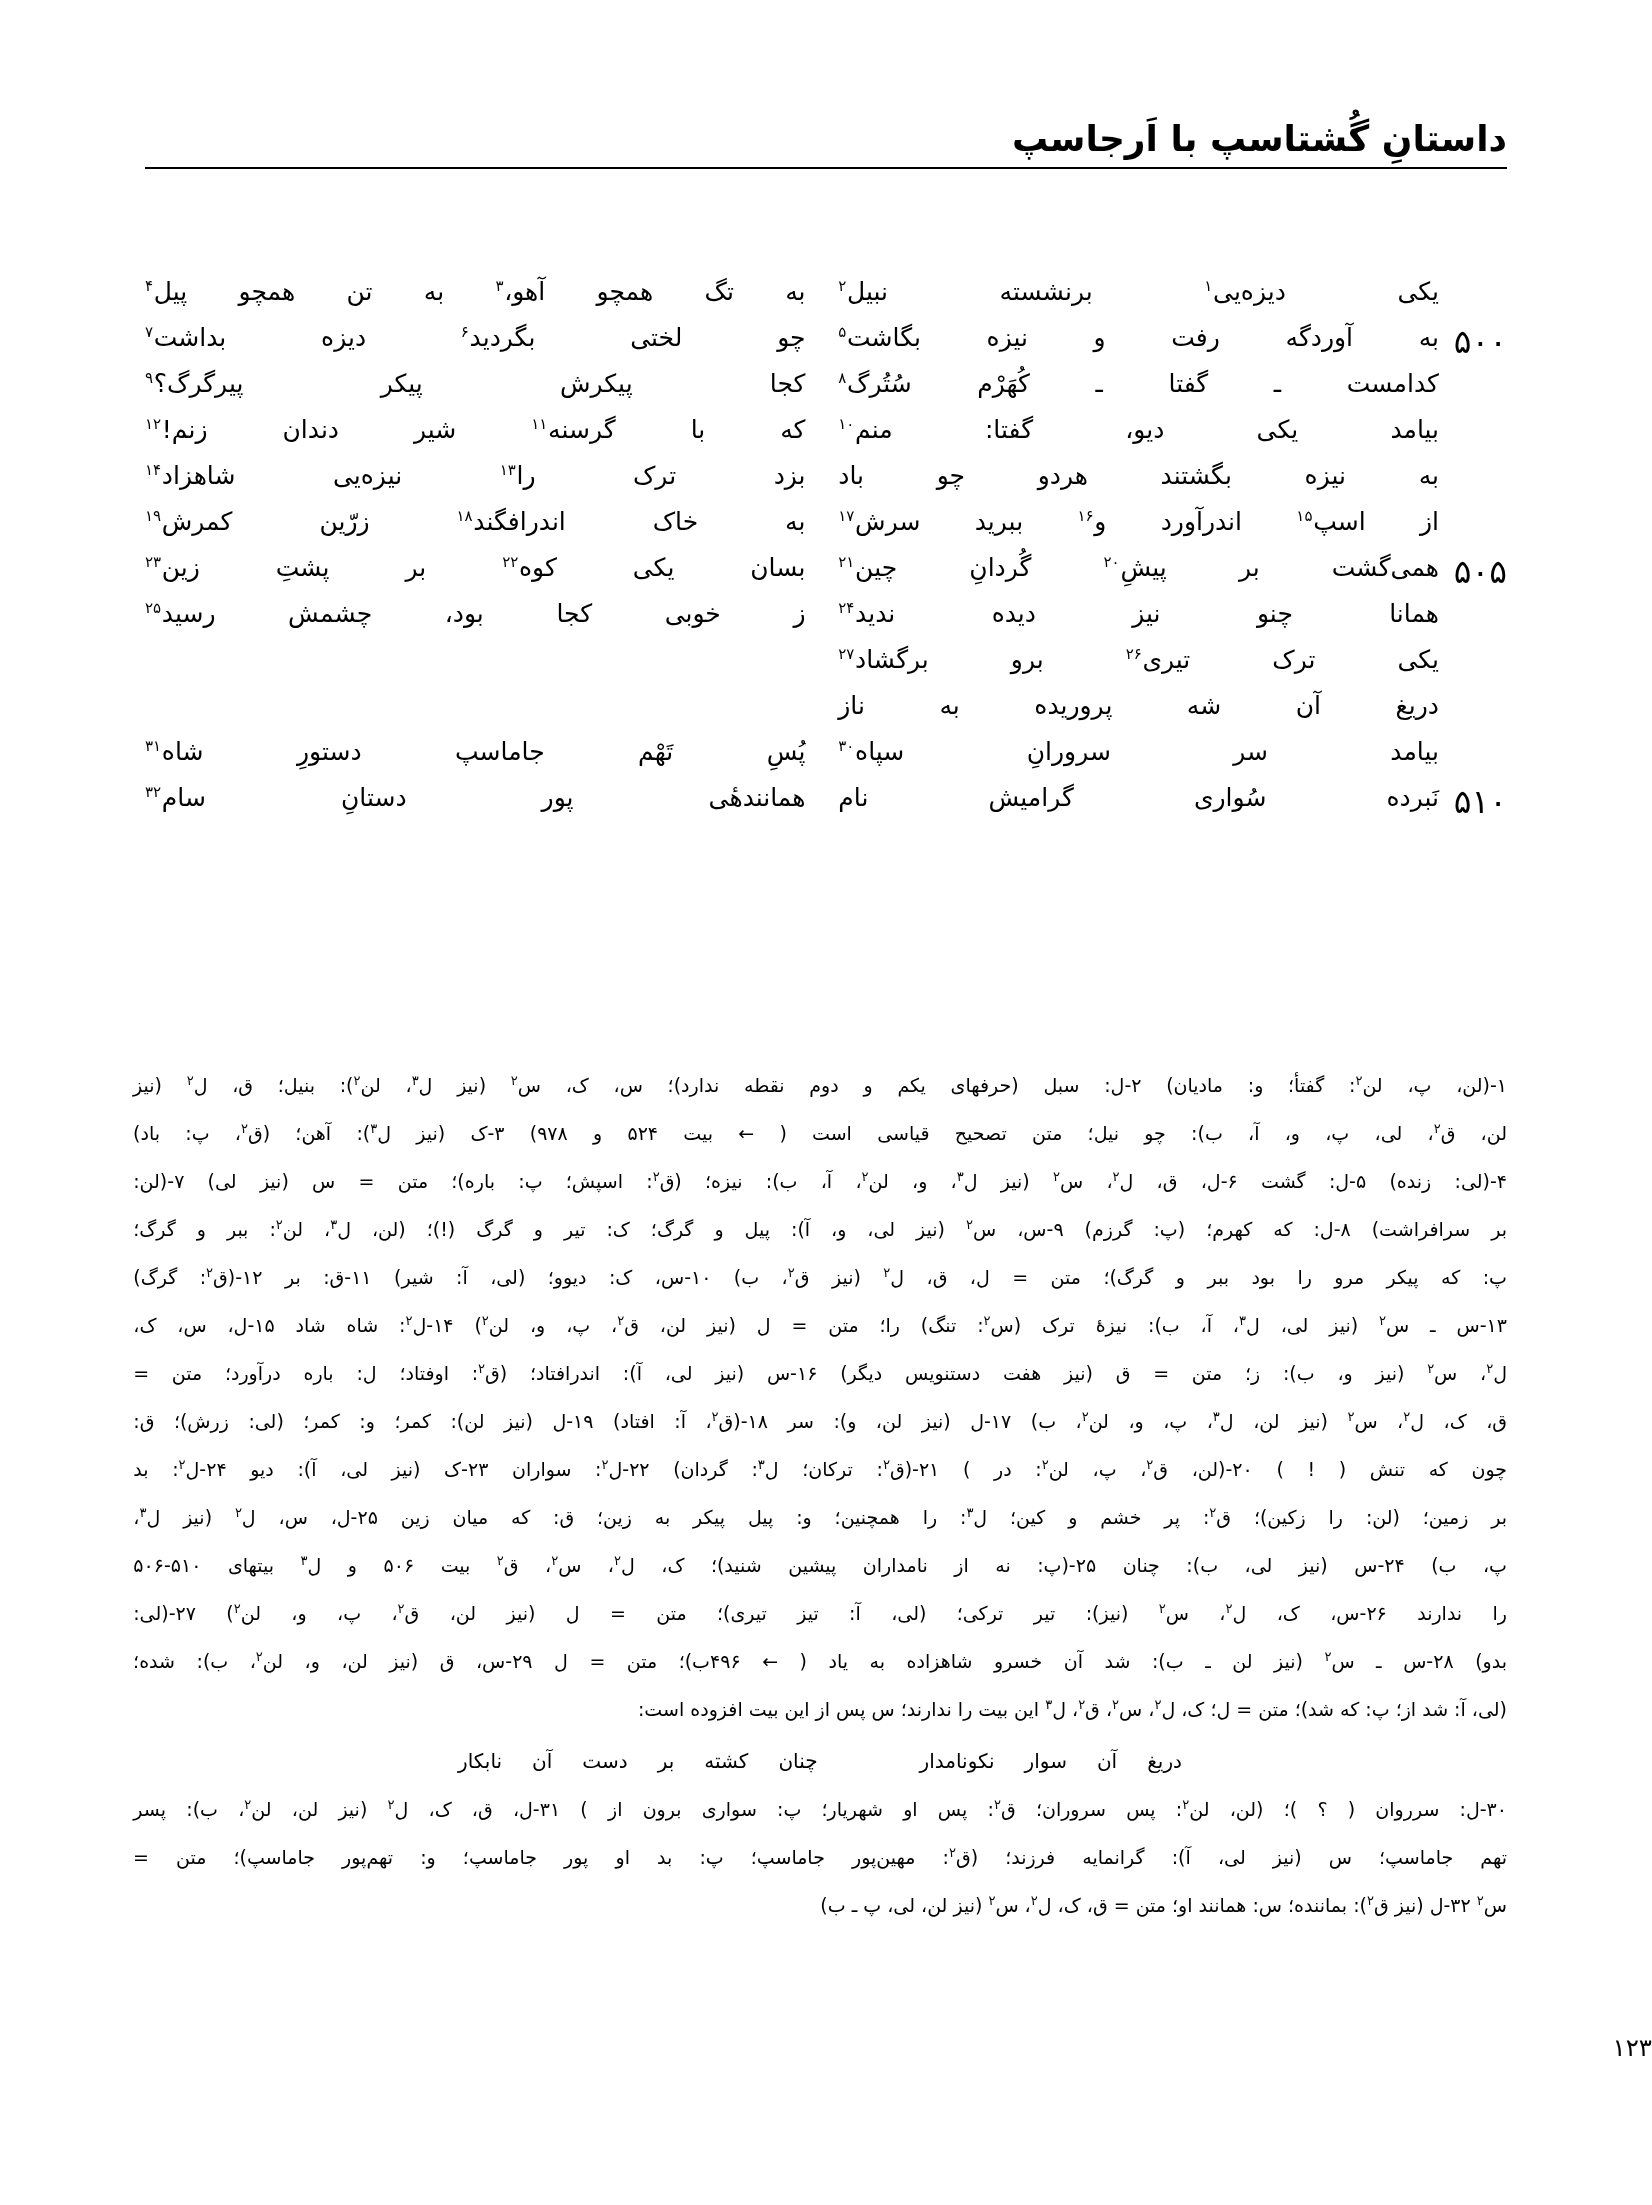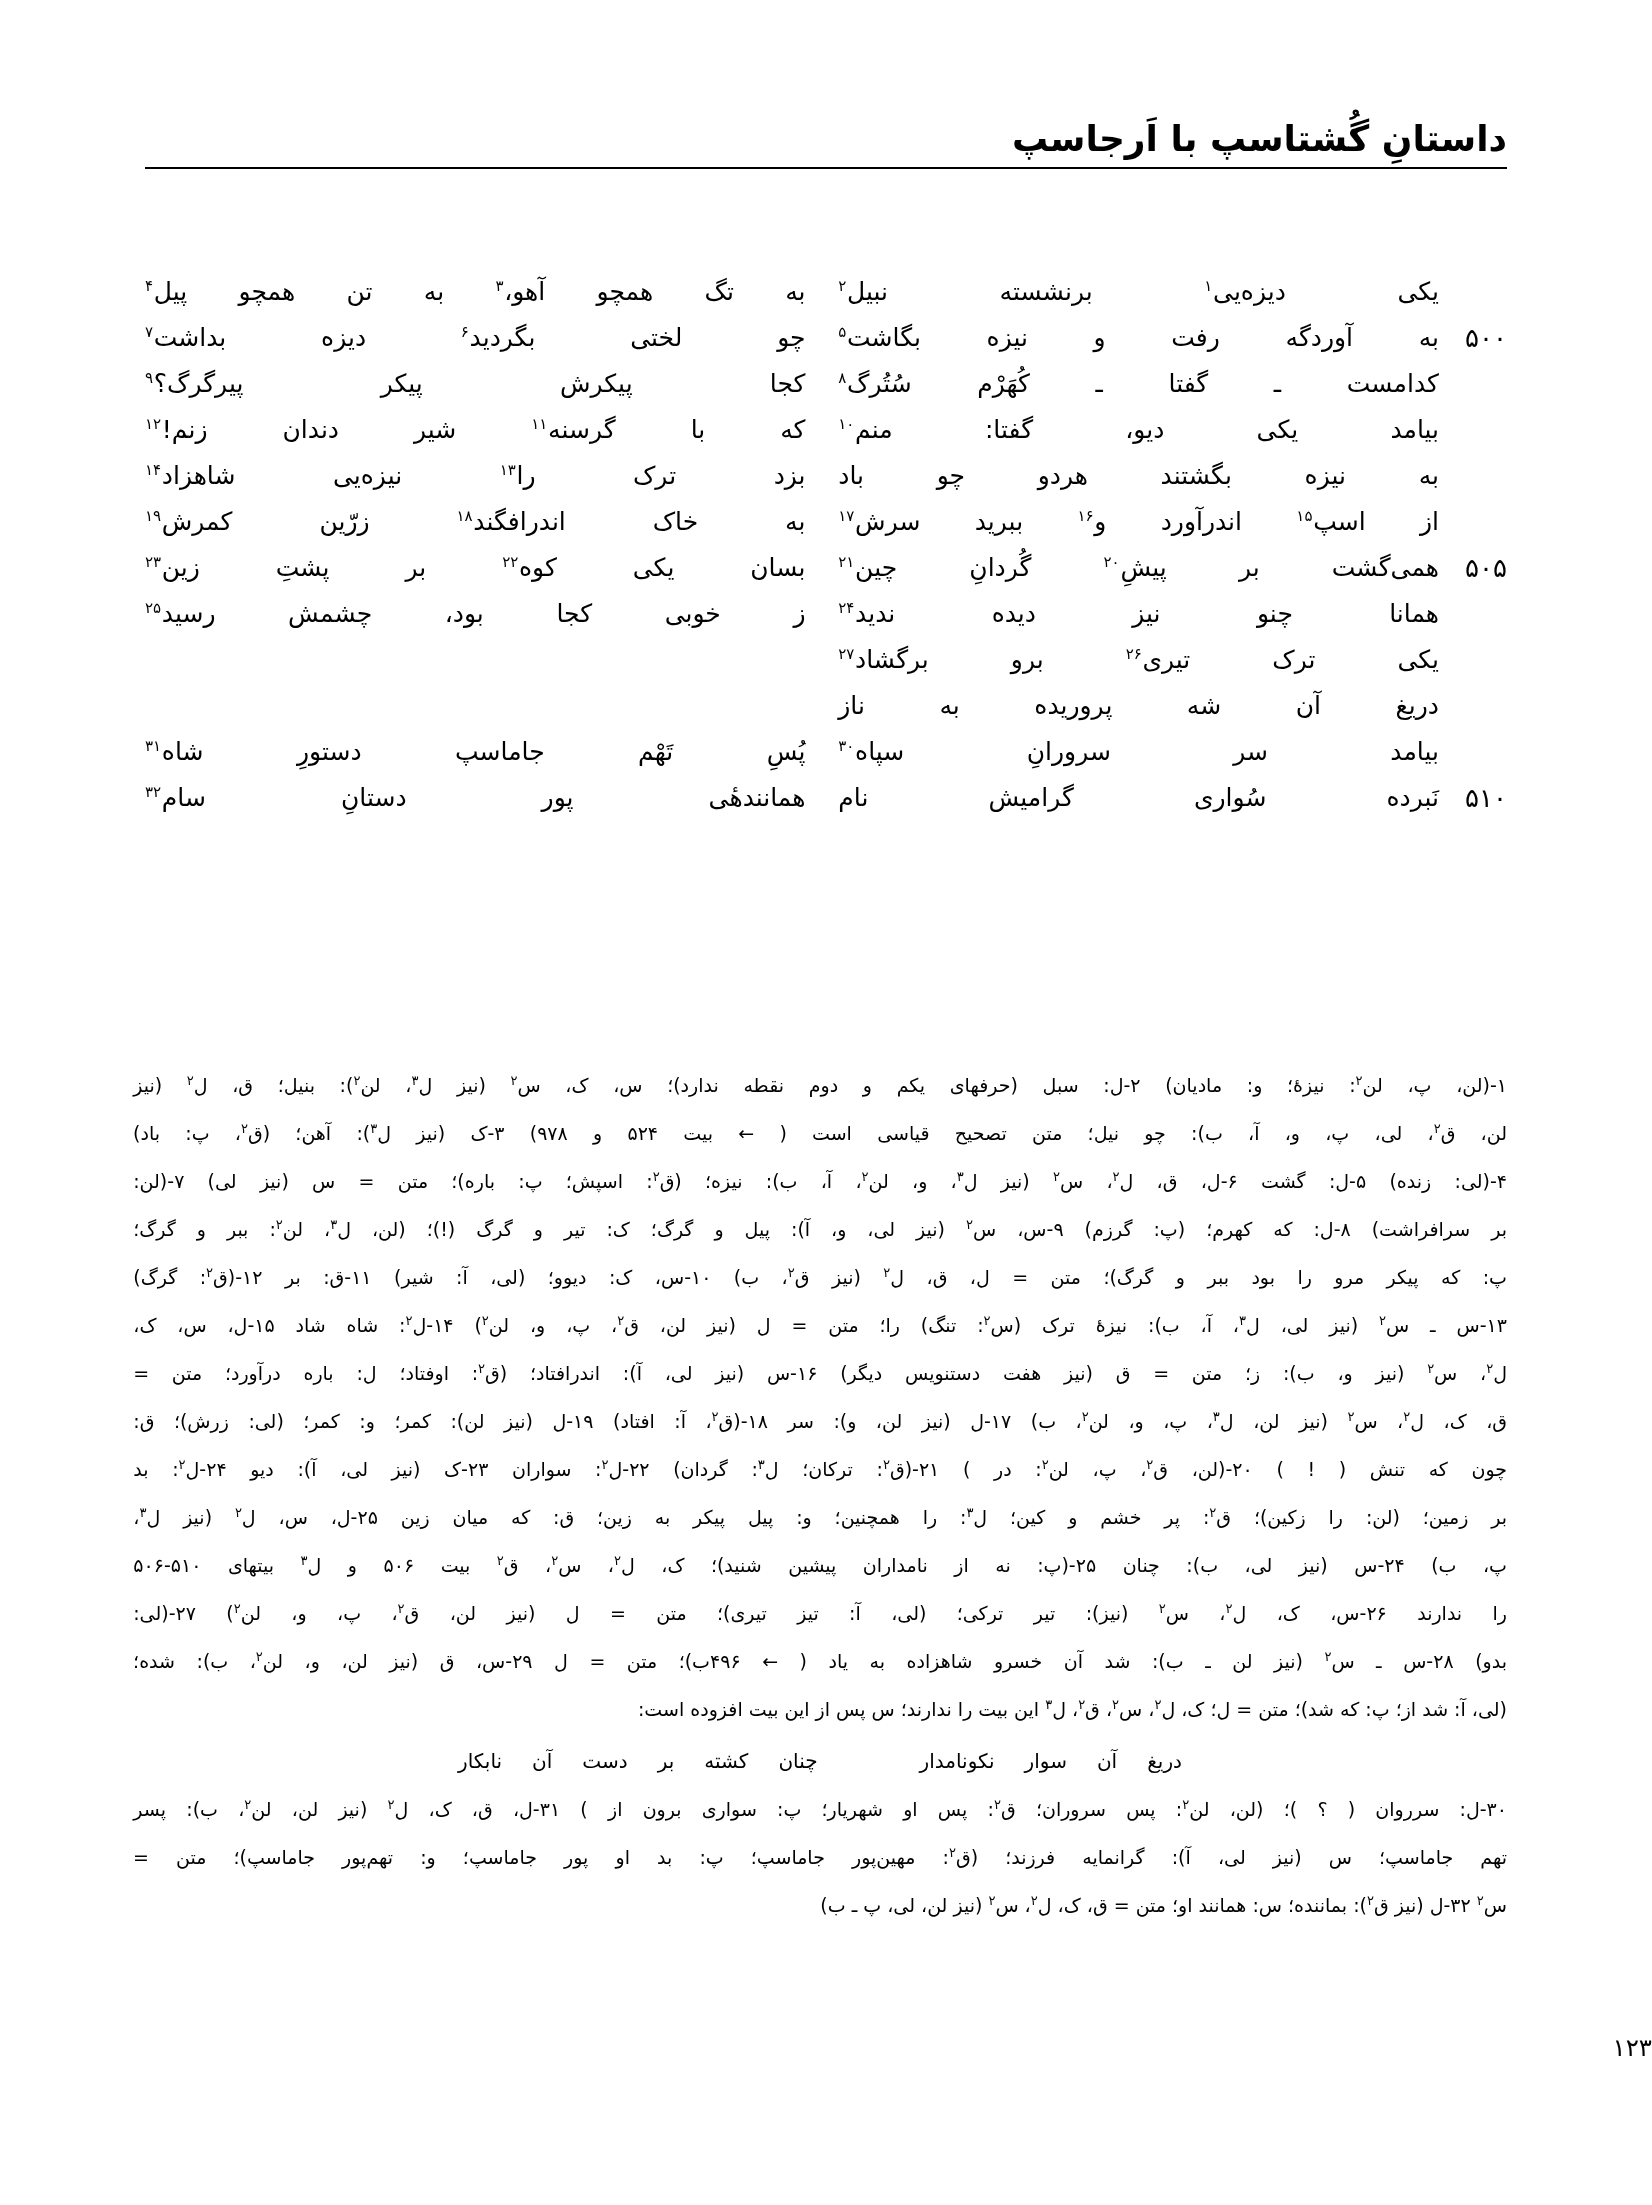--- a/index.html
+++ b/index.html
@@ -60,21 +60,21 @@
     display: flex;
     flex-direction: row;
     align-items: flex-start;
   }
   .verse-num {
     position: absolute;
     right: 0;
     top: 4.1px;
     width: 65px;
     text-align: right;
-    font-size: 26px;
+    font-size: 33px;
     font-weight: normal;
     line-height: 1;
   }
   .hemistich {
     box-sizing: border-box;
     font-size: 25px;
     line-height: 1;
     padding-top: 4.1px;
     white-space: nowrap;
     overflow: visible;
@@ -236,21 +236,21 @@
         <div class="hemistich hemistich-a"><span class="w">نَبرده</span> <span class="w">سُواری</span> <span class="w">گرامیش</span> <span class="w">نام</span></div>
         <div class="hemistich hemistich-b"><span class="w">همانندهٔی</span> <span class="w">پور</span> <span class="w">دستانِ</span> <span class="w">سام</span><sup class="fn">۳۲</sup></div>
       </div>
     </div>
 
   <div class="apparatus" id="apparatus">
       <div class="app-line">
         <span class="seg">۱-(لن،</span>
         <span class="seg">پ،</span>
         <span class="seg">لن<sup>۲</sup>:</span>
-        <span class="seg">نیزهٔ؛</span>
+        <span class="seg">گفتأ؛</span>
         <span class="seg">و:</span>
         <span class="seg">مادیان)</span>
         <span class="seg">۲-ل:</span>
         <span class="seg">سبل</span>
         <span class="seg">(حرفهای</span>
         <span class="seg">یکم</span>
         <span class="seg">و</span>
         <span class="seg">دوم</span>
         <span class="seg">نقطه</span>
         <span class="seg">ندارد)؛</span>

